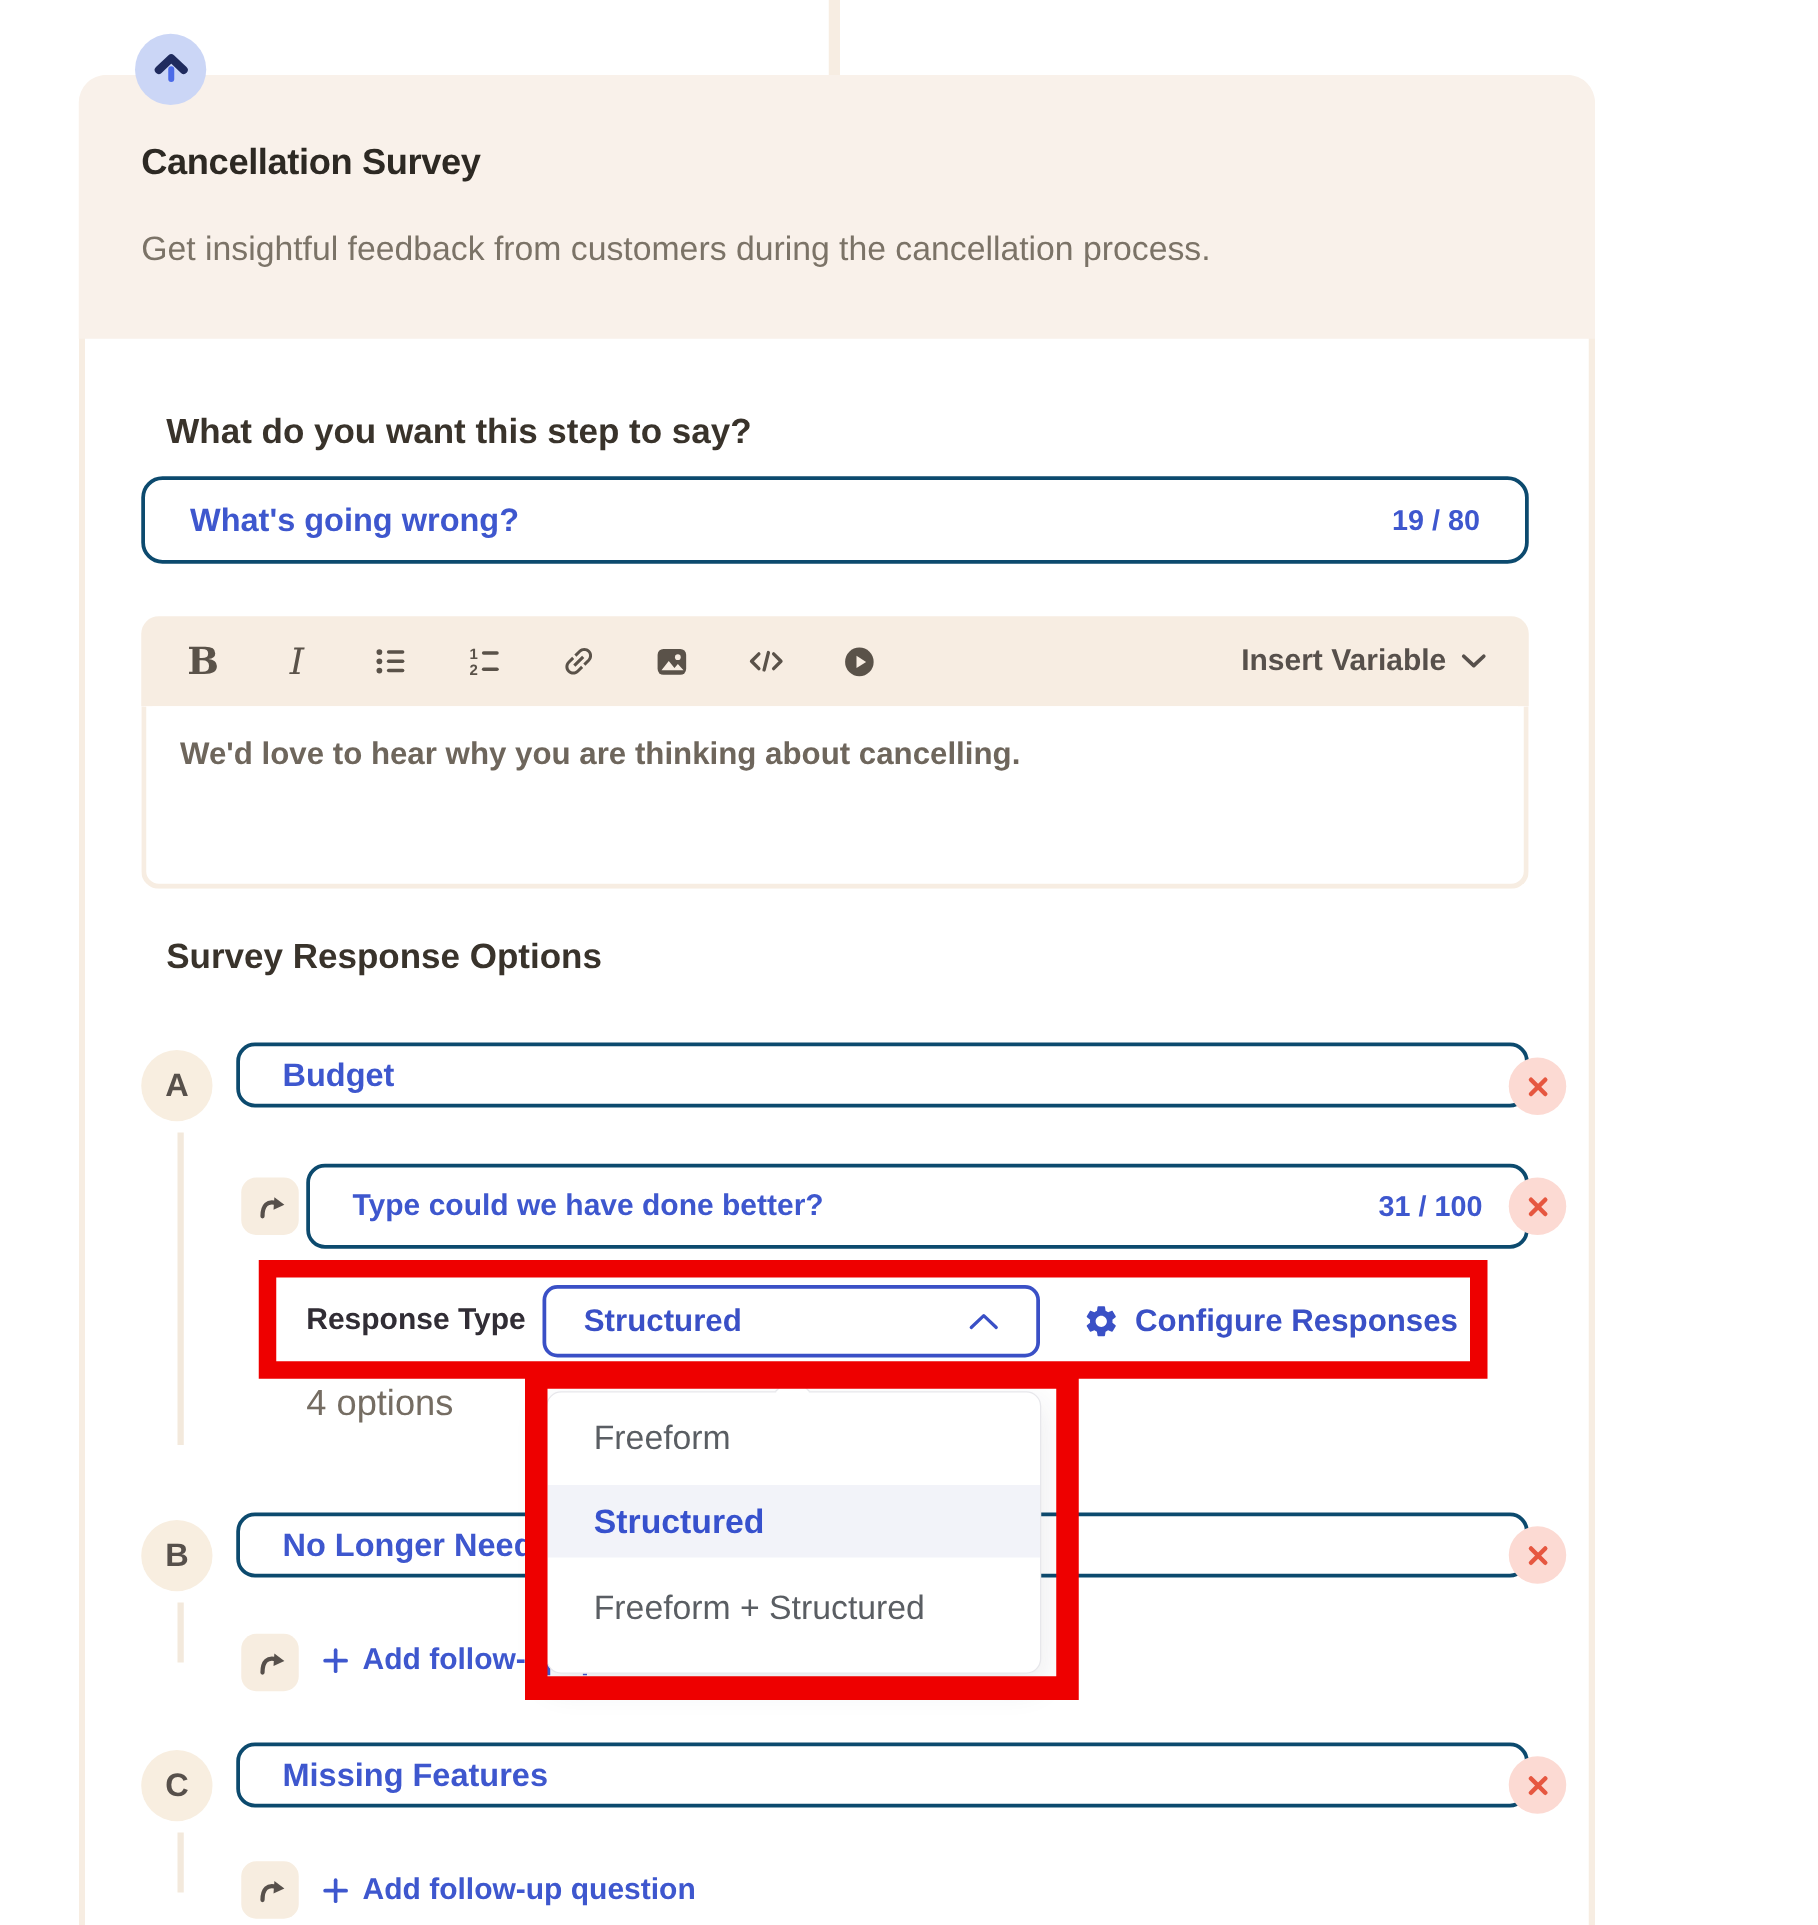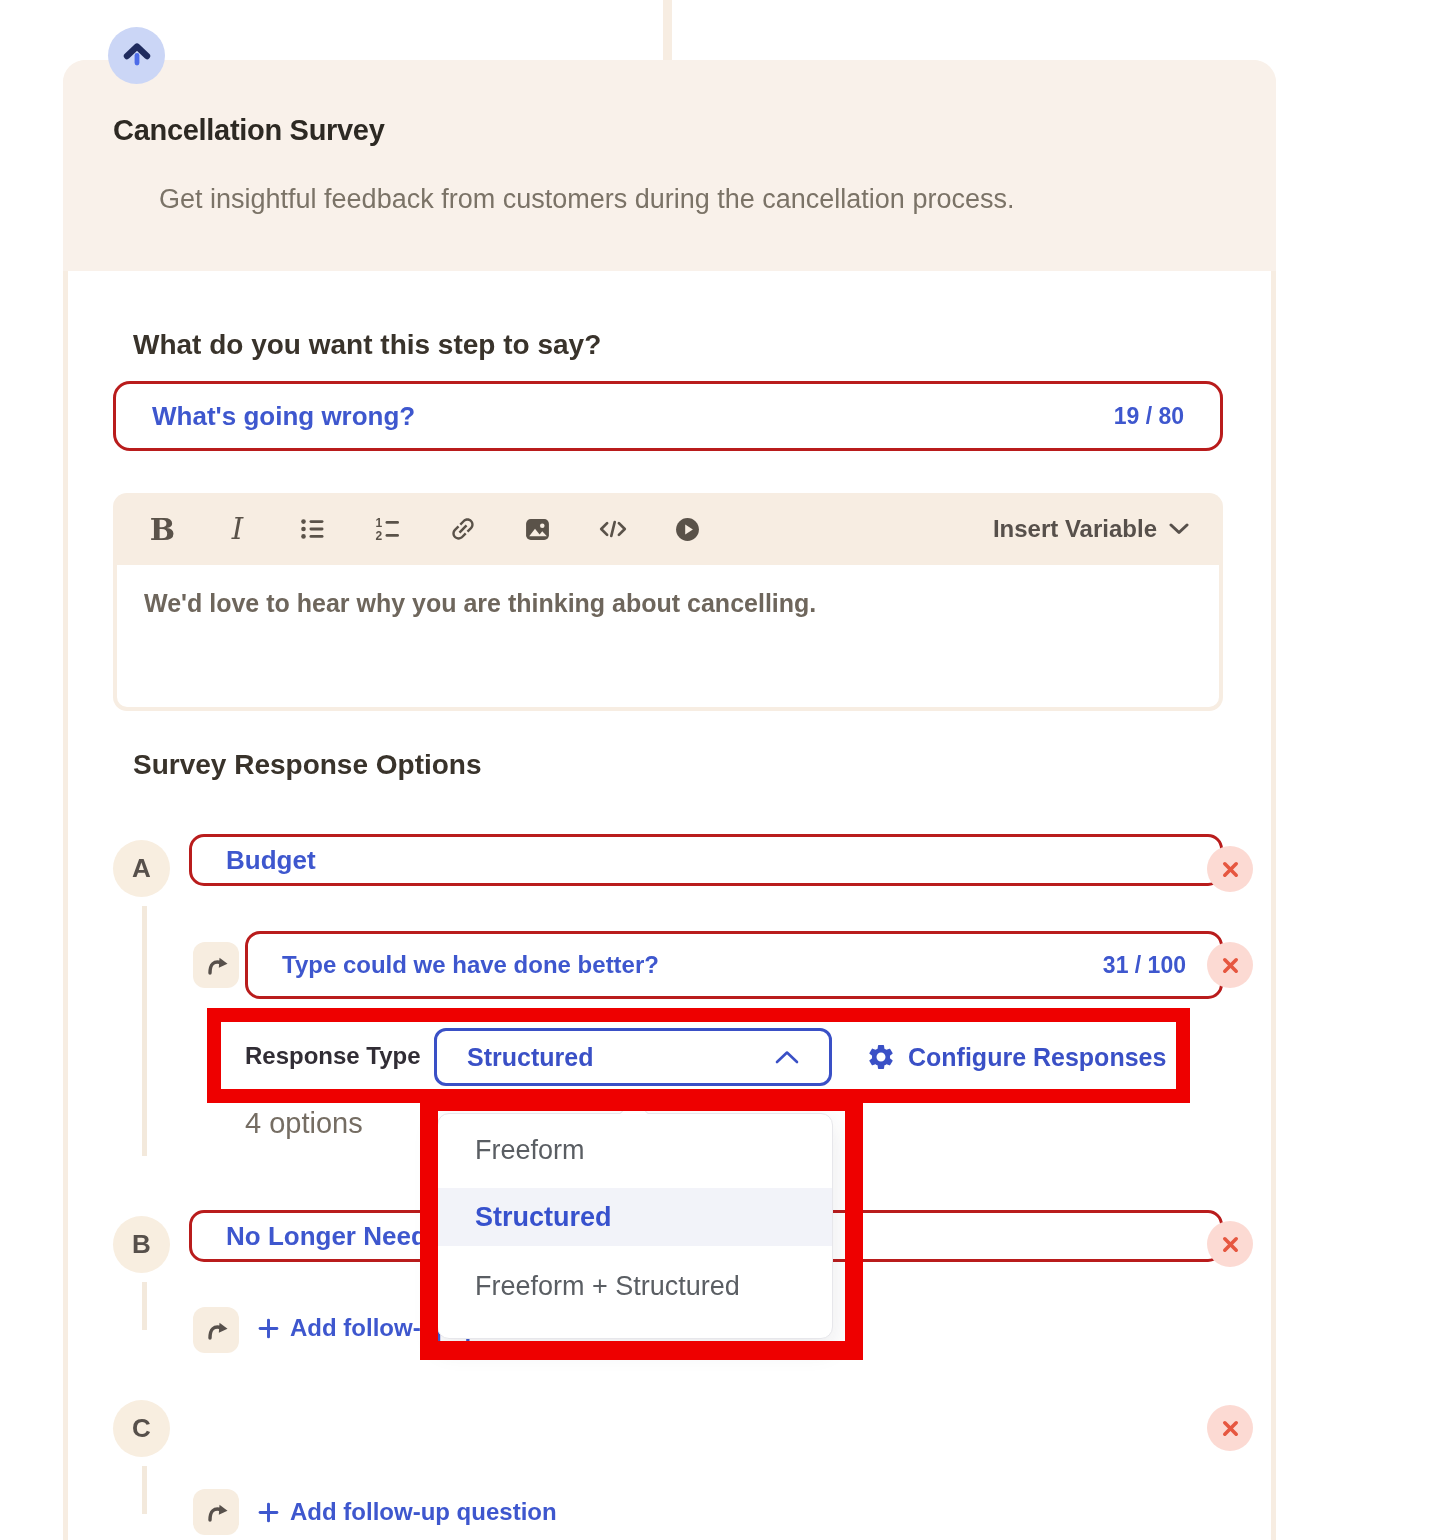--- a/index.html
+++ b/index.html
@@ -7,30 +7,30 @@
   body { font-family:"Liberation Sans","DejaVu Sans",sans-serif; }
   .page { position:relative; width:1454px; height:1540px; background:#ffffff; overflow:hidden; }
   .abs { position:absolute; }
 
   
   .connector { left:663px; top:0; width:9px; height:64px; background:#F7EDE2; }
   .card-frame { left:63px; top:60px; width:1213px; height:1480px; background:#ffffff;
     border:5px solid #F7EDE2; border-bottom:none; border-radius:24px 24px 0 0; }
   .card-header { left:63px; top:60px; width:1213px; height:211px; background:#F9F1EA; border-radius:22px 22px 0 0; }
   .page-title { left:113px; top:114px; font-size:29px; font-weight:700; color:#2D2923; letter-spacing:-0.3px; }
-  .page-subtitle { left:113px; top:184px; font-size:27px; font-weight:400; color:#7B7367;margin-left:46px; }
+  .page-subtitle { left:113px; top:184px; font-size:27px; font-weight:400; color:#7B7367; }
 
   .collapse-btn { left:108px; top:27px; width:57px; height:57px; border-radius:50%;
     background:#CBD6F6; display:flex; align-items:center; justify-content:center; z-index:6; cursor:pointer; }
 
   
   .field-label { font-size:28px; font-weight:700; color:#39332B;margin-left:20px; }
 
   
-  .blue-input { background:#fff; border:3px solid #b91c1c; border-radius:15px;
+  .blue-input { background:#fff; border:3px solid #0c4a6e; border-radius:15px;
     display:flex; align-items:center; justify-content:space-between; padding:0 34px;
     font-size:26px; font-weight:600; color:#3E57CE; }
   .counter { font-size:23px; font-weight:700; color:#3E57CE; white-space:nowrap; }
 
   .q-label { left:113px; top:329px; }
   .q-input { left:113px; top:381px; width:1110px; height:70px; border-radius:17px; padding:0 36px; }
 
   
   .editor-toolbar { left:113px; top:493px; width:1110px; height:72px; background:#F7EDE2;
     border-radius:14px 14px 0 0; display:flex; align-items:center; padding:0 34px; color:#5A5249; }
@@ -246,20 +246,23 @@
     <svg width="21" height="21" viewBox="0 0 20 20" stroke="#3E57CE" stroke-width="2.8" stroke-linecap="round">
         <path d="M10 2 L10 18"></path>
         <path d="M2 10 L18 10"></path>
       </svg>
     <span>Add follow-up question</span>
   </div>
 
   <div class="abs opt-badge" style="left:113px; top:1400px;">
       <span>C</span>
     </div>
+  <div class="abs blue-input opt-input" style="left:189px; top:1394px;">
+    <span>Missing Features</span>
+  </div>
   <div class="abs del-btn" style="left:1207px; top:1405px;">
     <svg width="19" height="19" viewBox="0 0 20 20" stroke="#E65740" stroke-width="3.8" stroke-linecap="round">
         <path d="M4 4 L16 16"></path>
         <path d="M16 4 L4 16"></path>
       </svg>
   </div>
   <div class="abs vline" style="top:1466px; height:48px;"></div>
   <div class="abs fu-badge" style="left:193px; top:1489px;">
     <svg width="28" height="28" viewBox="0 0 28 28">
       <path d="M8 22 C8 13 12 9.5 19 11.5" fill="none" stroke="#57504B" stroke-width="3.4" stroke-linecap="round"></path>

